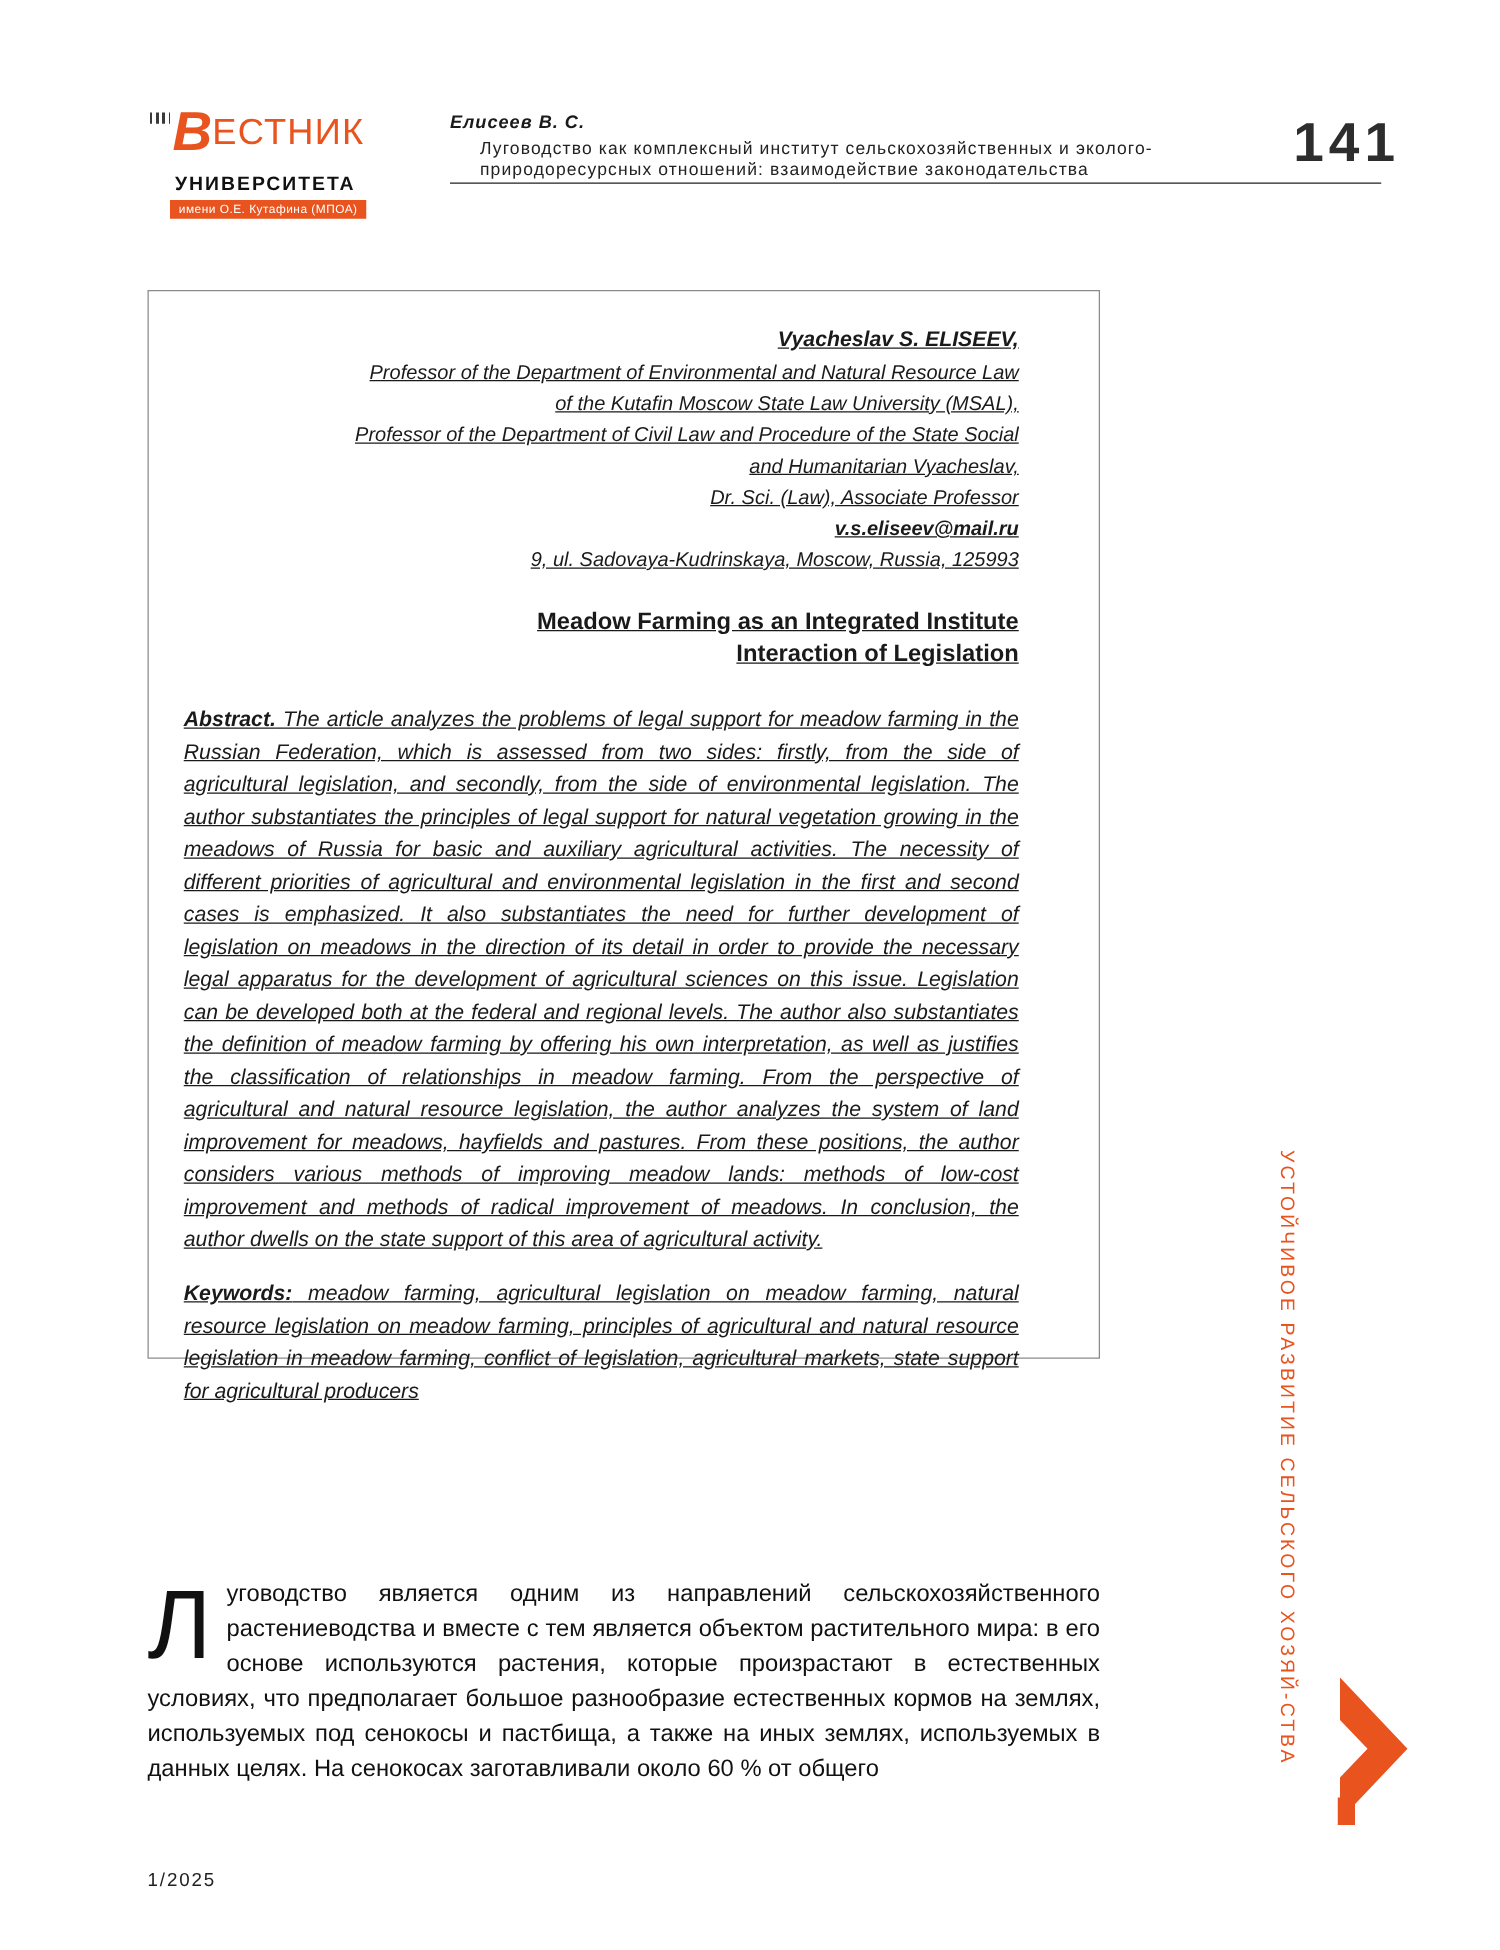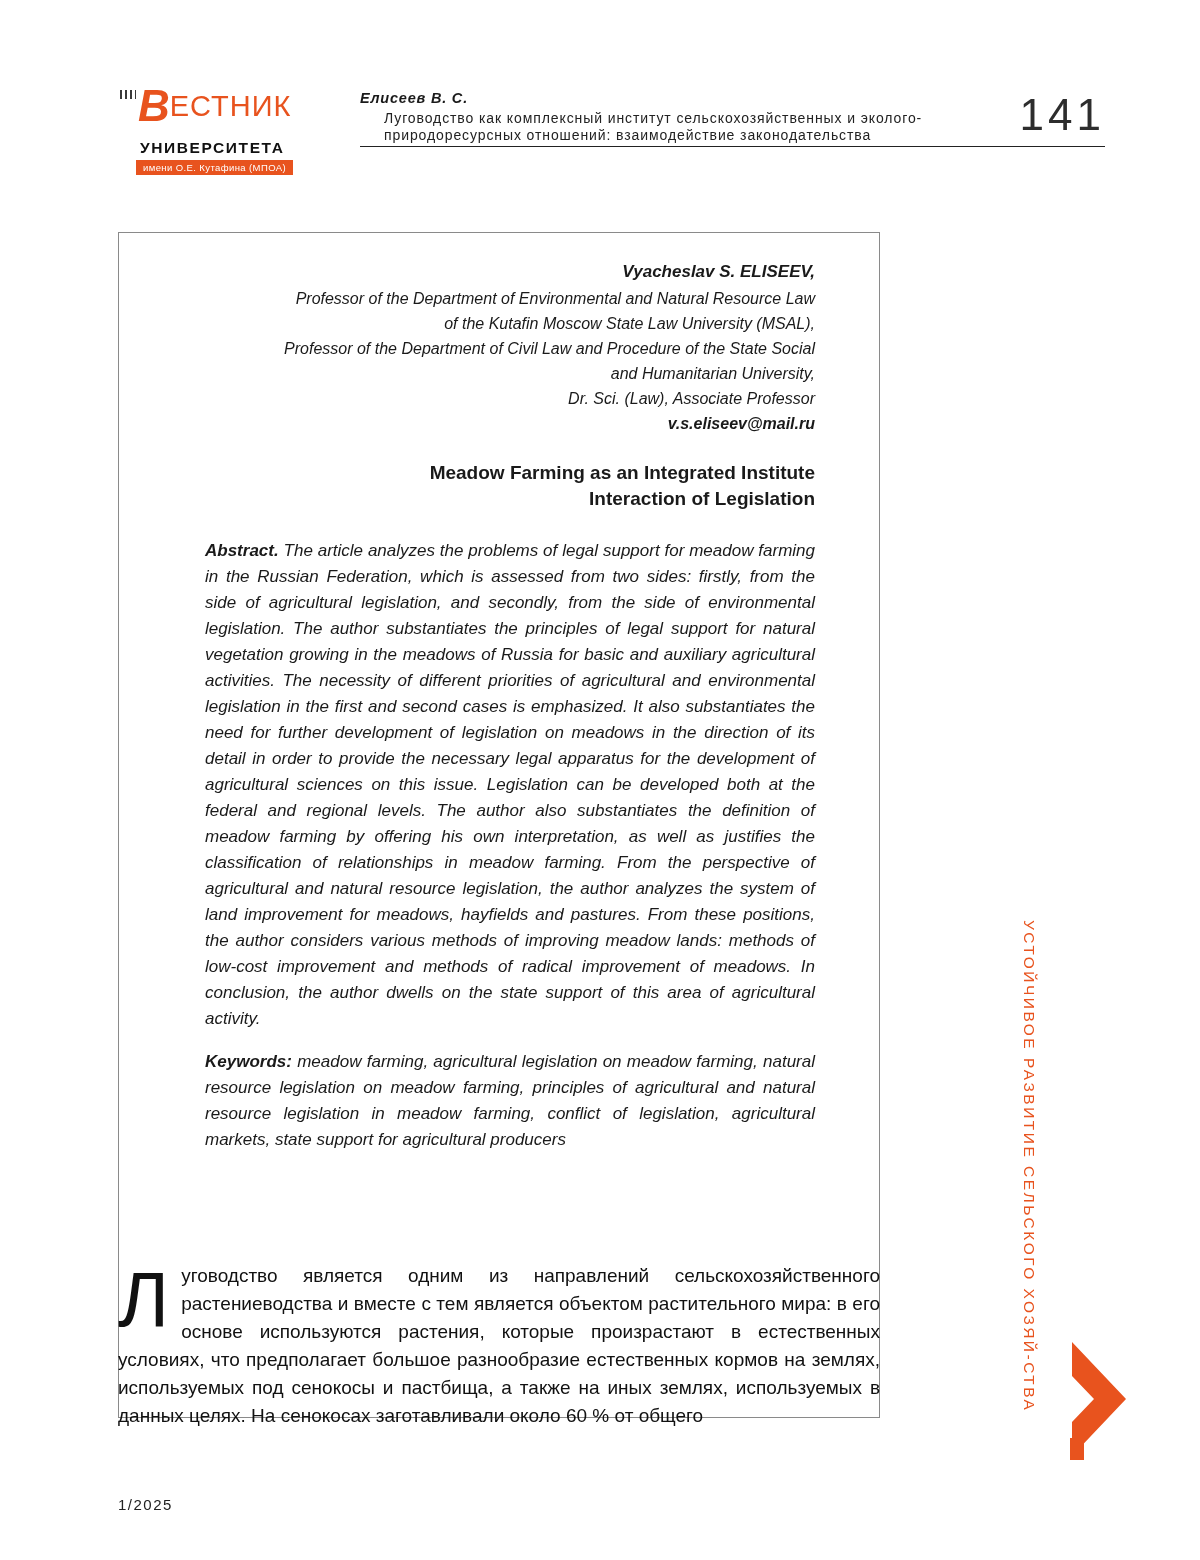--- a/index.html
+++ b/index.html
@@ -21,28 +21,29 @@
   .logo-b{color:#e8531e;font-weight:bold;font-size:44px;line-height:0.82;font-style:italic;}
   .logo-rest{color:#e8531e;font-weight:normal;font-size:29px;letter-spacing:1px;margin-top:4px;}
   .logo-univ{font-weight:bold;font-size:15.5px;letter-spacing:1.6px;color:#111;margin-top:15px;margin-left:20px;}
   .logo-sub{display:inline-block;background:#e8531e;color:#fff;font-size:9.5px;letter-spacing:0.4px;
     padding:2px 7px 2px 7px;margin-top:2px;margin-left:16px;}
 
   .header-meta{position:absolute;left:360px;top:90px;width:650px;}
   .header-author{font-weight:bold;font-style:italic;font-size:14.5px;letter-spacing:0.8px;margin-bottom:4px;}
   .header-title-line{font-size:14px;letter-spacing:0.9px;line-height:17px;color:#222;margin-left:24px;}
   .header-rule{position:absolute;left:360px;top:146px;width:745px;height:0;border-top:1.6px solid #222;}
-  .page-number{position:absolute;right:95px;top:90px;font-size:44px;font-weight:normal;
+  .page-number{position:absolute;right:80px;top:90px;font-size:44px;font-weight:bold;
     letter-spacing:4px;color:#2d2d2d;}
 
   
   .info-box{
-    position:absolute;left:118px;top:232px;width:762px;height:1186px;
+    position:absolute;left:118px;top:232px;width:762px;height:855px;
     border:1px solid #8a8a8a;box-sizing:border-box;
-    padding:26px 64px 0 86px;
+    padding:26px 64px 0 28px;
+    text-decoration:underline;
   }
   .author-block{text-align:right;font-style:italic;font-size:16px;line-height:25px;}
   .author-name{font-weight:bold;font-size:17px;margin-bottom:2px;}
   .author-email{font-weight:bold;}
   .title-en{margin-top:24px;text-align:right;font-weight:bold;font-size:19px;line-height:26px;}
   .abstract{margin-top:26px;font-style:italic;font-size:17px;line-height:26px;text-align:justify;}
   .abstract-label{font-weight:bold;}
   .keywords{font-style:italic;font-size:17px;line-height:26px;text-align:justify;margin-top:0;}
   .keywords-label{font-weight:bold;}
 
@@ -96,23 +97,24 @@
     <div class="page-number">141</div>
   </div>
 
   <div class="info-box">
 
     <div class="author-block">
       <div class="author-name">Vyacheslav S. ELISEEV,</div>
       <div>Professor of the Department of Environmental and Natural Resource Law</div>
       <div>of the Kutafin Moscow State Law University (MSAL),</div>
       <div>Professor of the Department of Civil Law and Procedure of the State Social</div>
-      <div>and Humanitarian University,</div>
+      <div>and Humanitarian Vyacheslav,</div>
       <div>Dr. Sci. (Law), Associate Professor</div>
       <div class="author-email">v.s.eliseev@mail.ru</div>
+      <div>9, ul. Sadovaya-Kudrinskaya, Moscow, Russia, 125993</div>
     </div>
 
     <div class="title-en">
       <div>Meadow Farming as an Integrated Institute</div>
       <div>Interaction of Legislation</div>
     </div>
 
     <p class="abstract"><span class="abstract-label">Abstract.</span> <span>The article analyzes the problems of legal support for meadow farming in the Russian Federation, which is assessed from two sides: firstly, from the side of agricultural legislation, and secondly, from the side of environmental legislation. The author substantiates the principles of legal support for natural vegetation growing in the meadows of Russia for basic and auxiliary agricultural activities. The necessity of different priorities of agricultural and environmental legislation in the first and second cases is emphasized. It also substantiates the need for further development of legislation on meadows in the direction of its detail in order to provide the necessary legal apparatus for the development of agricultural sciences on this issue. Legislation can be developed both at the federal and regional levels. The author also substantiates the definition of meadow farming by offering his own interpretation, as well as justifies the classification of relationships in meadow farming. From the perspective of agricultural and natural resource legislation, the author analyzes the system of land improvement for meadows, hayfields and pastures. From these positions, the author considers various methods of improving meadow lands: methods of low-cost improvement and methods of radical improvement of meadows. In conclusion, the author dwells on the state support of this area of agricultural activity.</span></p>
 
     <p class="keywords"><span class="keywords-label">Keywords:</span> <span>meadow farming, agricultural legislation on meadow farming, natural resource legislation on meadow farming, principles of agricultural and natural resource legislation in meadow farming, conflict of legislation, agricultural markets, state support for agricultural producers</span></p>

